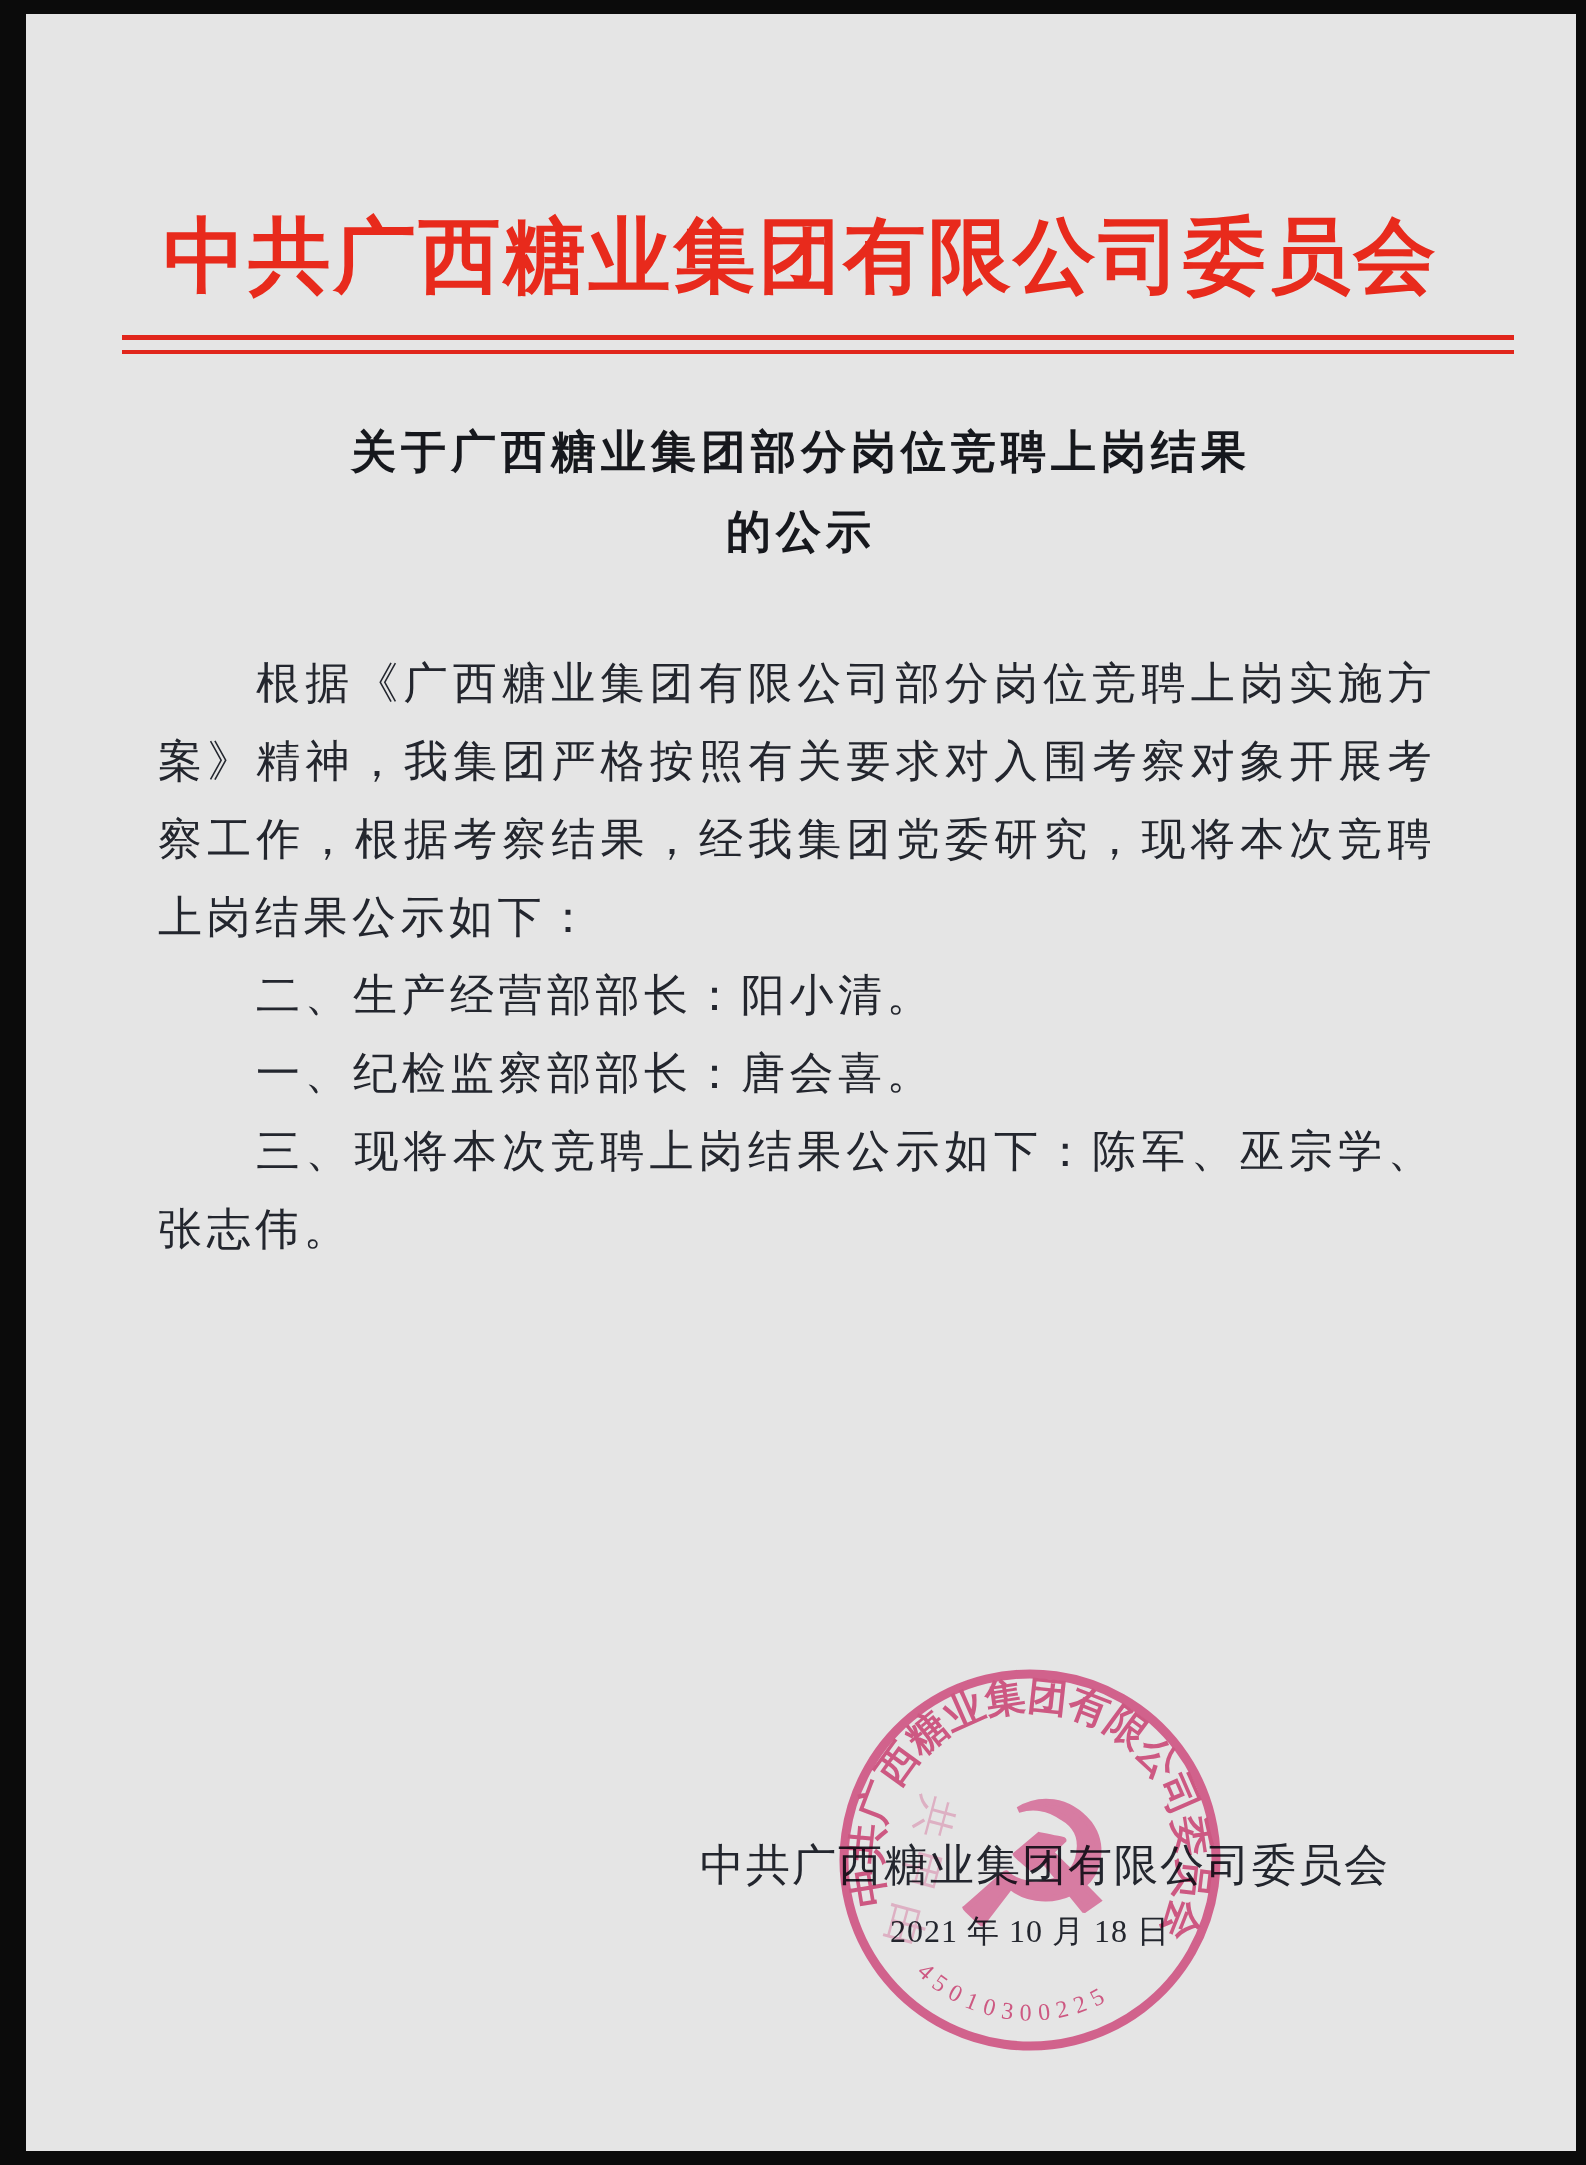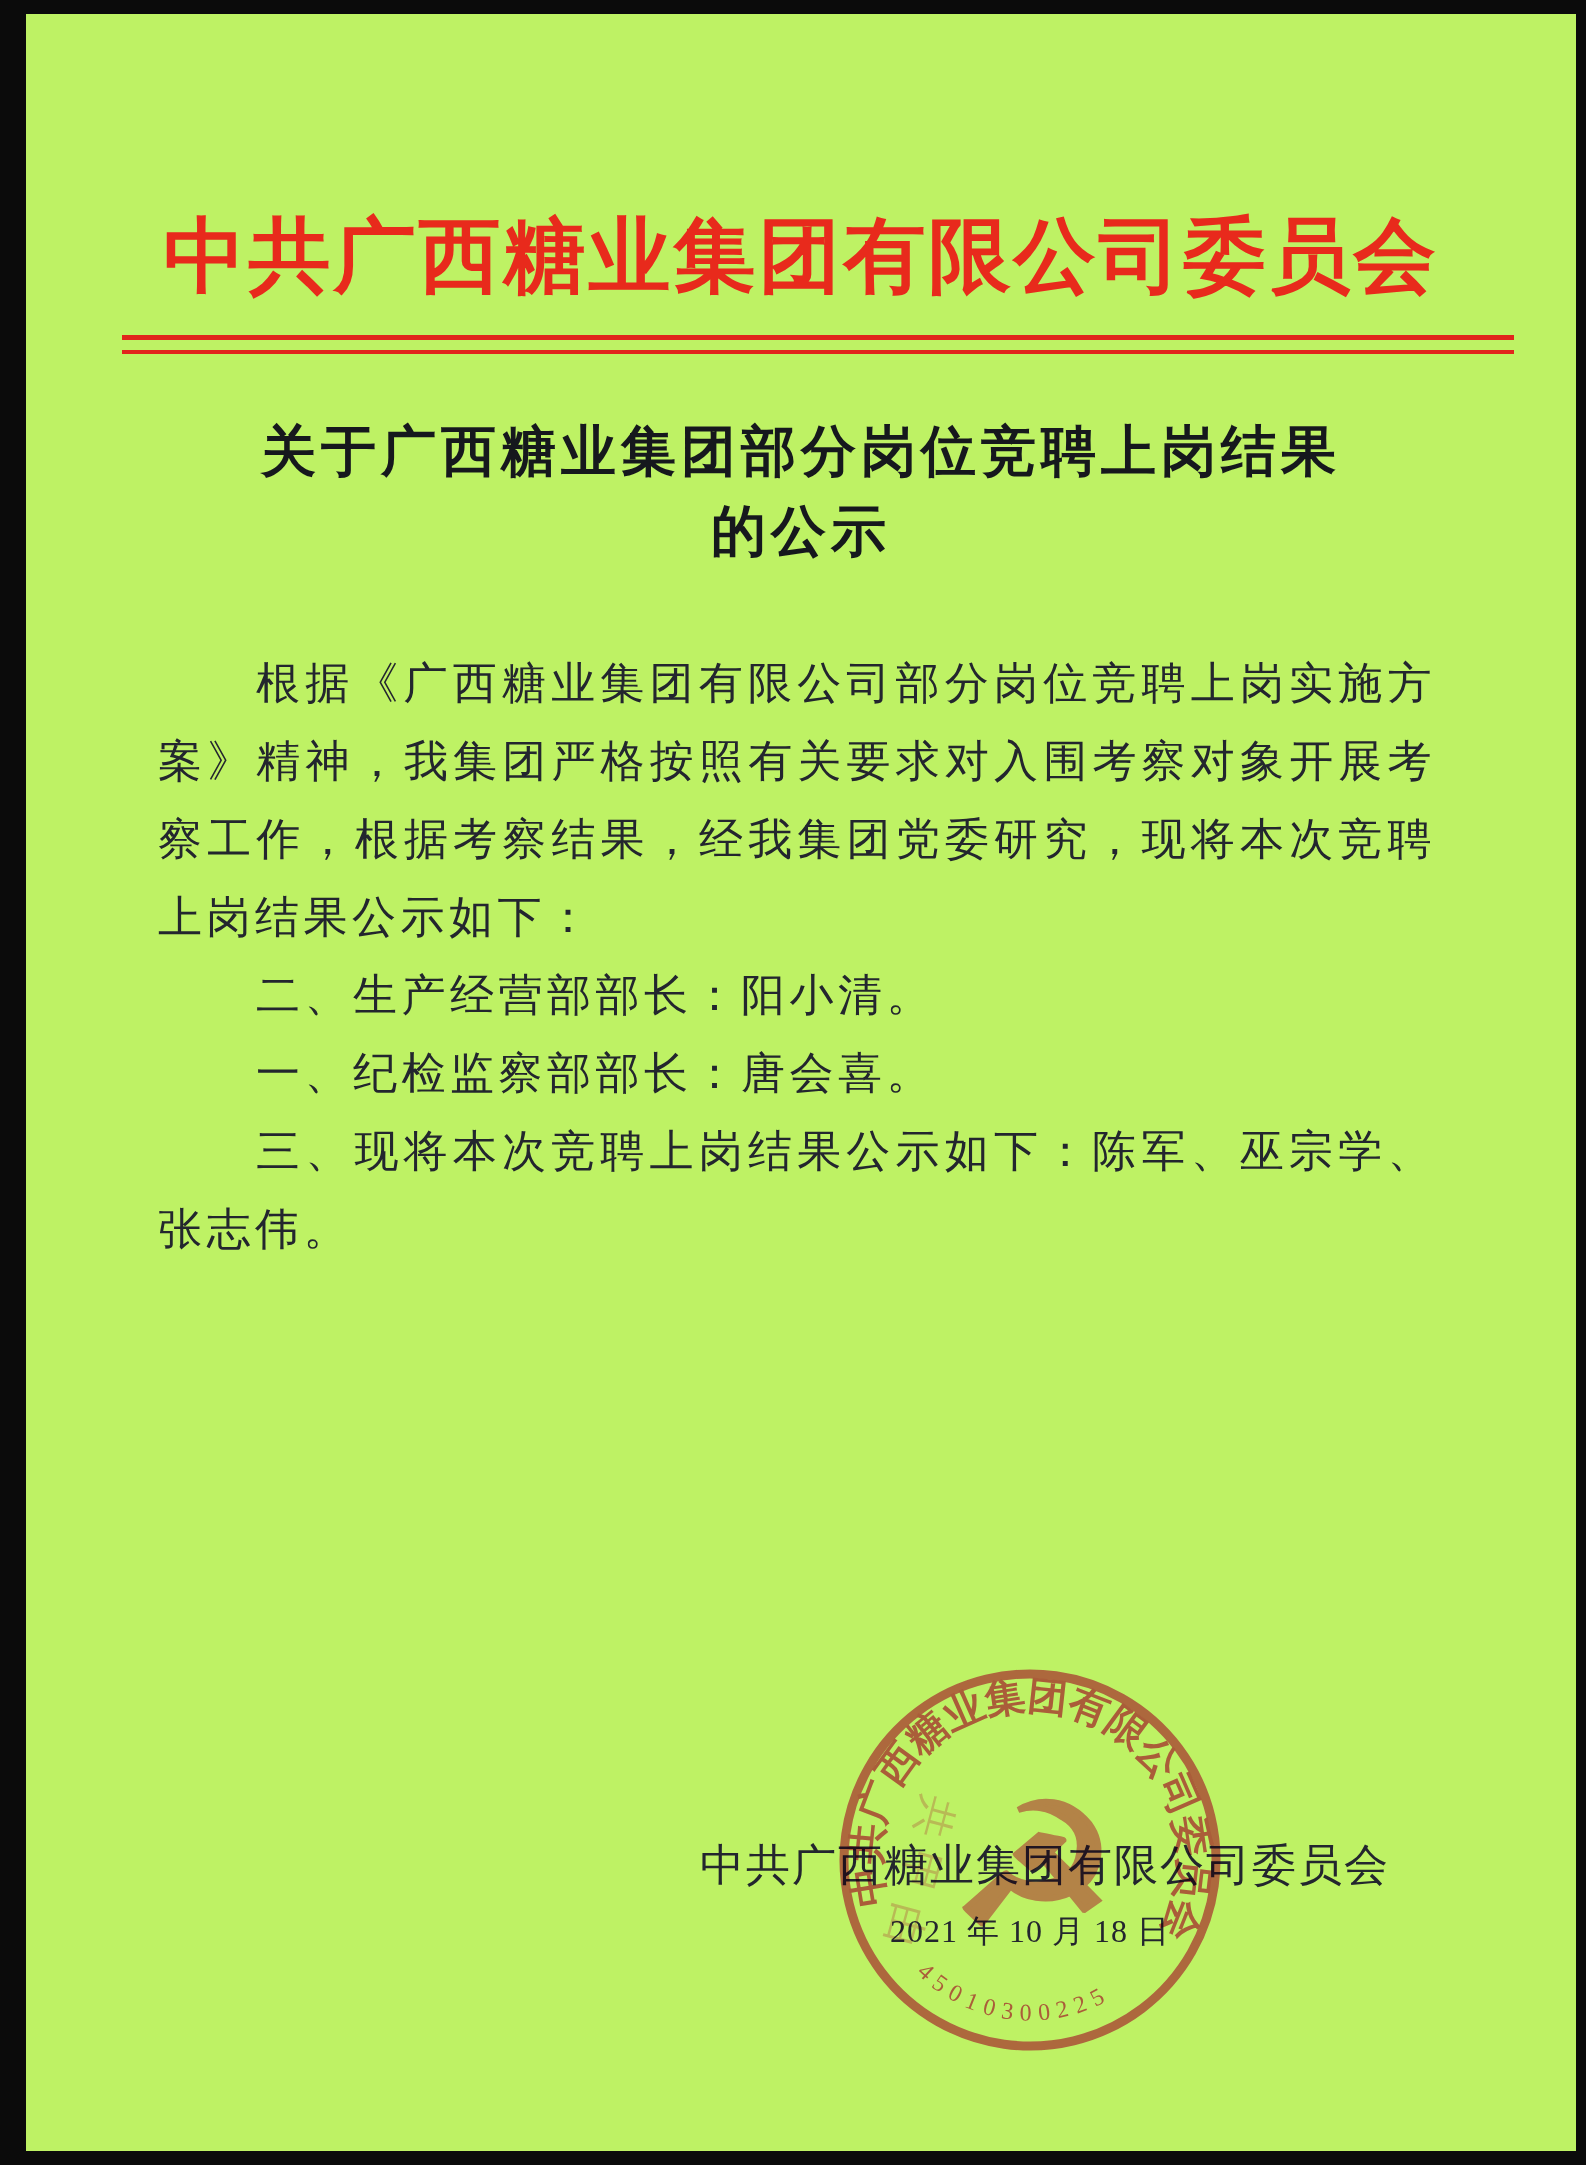--- a/index.html
+++ b/index.html
@@ -6,21 +6,21 @@
   body{
     width:1586px;height:2165px;
     background:#0b0b0b;              
     position:relative;
     overflow:hidden;
     font-family:"Liberation Serif","DejaVu Serif",serif;
   }
   .page{
     position:absolute;
     left:26px;top:14px;right:10px;bottom:14px;
-    background:#bef264;
+    background:#e5e5e5;
   }
   
   .red-header{
     position:absolute;
     top:196px;left:0;right:0;
     text-align:center;
     font-size:82px;
     font-weight:bold;
     letter-spacing:3px;
     color:#e82a1c;
@@ -34,21 +34,21 @@
   }
   .red-rule.first{top:321px;height:5px;}
   .red-rule.second{top:336px;height:4px;}
   
   .doc-title{
     position:absolute;
     top:398px;left:0;right:0;
     text-align:center;
     color:#16181d;
     font-weight:bold;
-    font-size:55px;
+    font-size:45px;
     letter-spacing:5px;
     line-height:80px;
   }
   
   .doc-body{
     position:absolute;
     top:631px;left:132px;width:1278px;
     color:#23262e;
     font-size:44px;
     line-height:78px;

